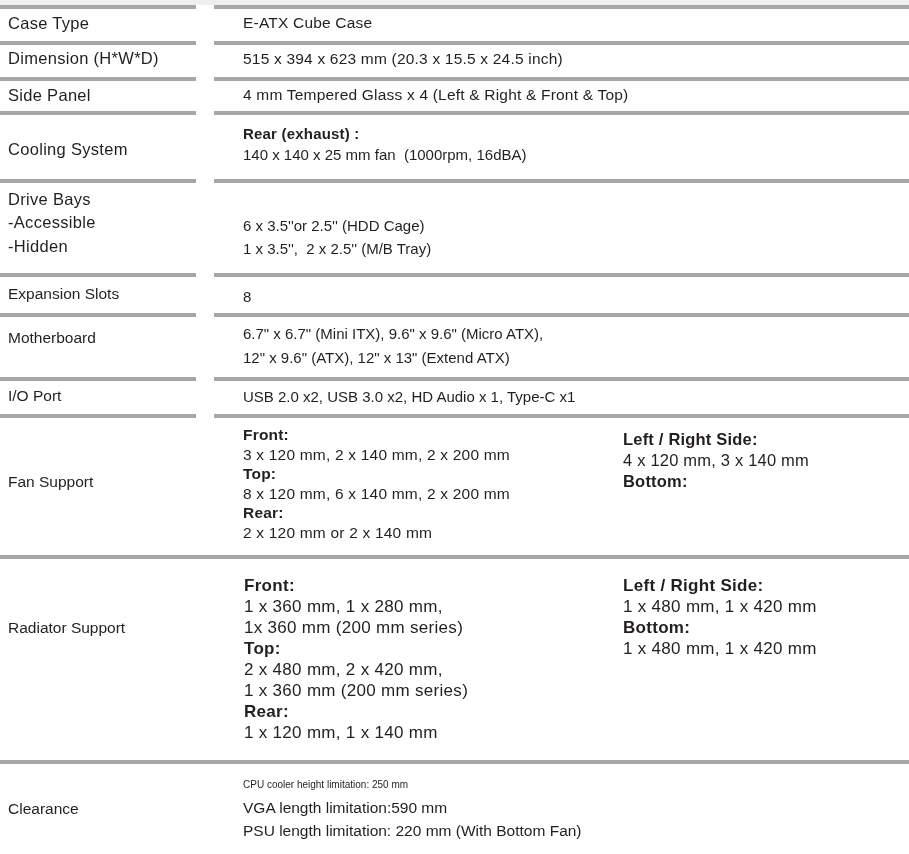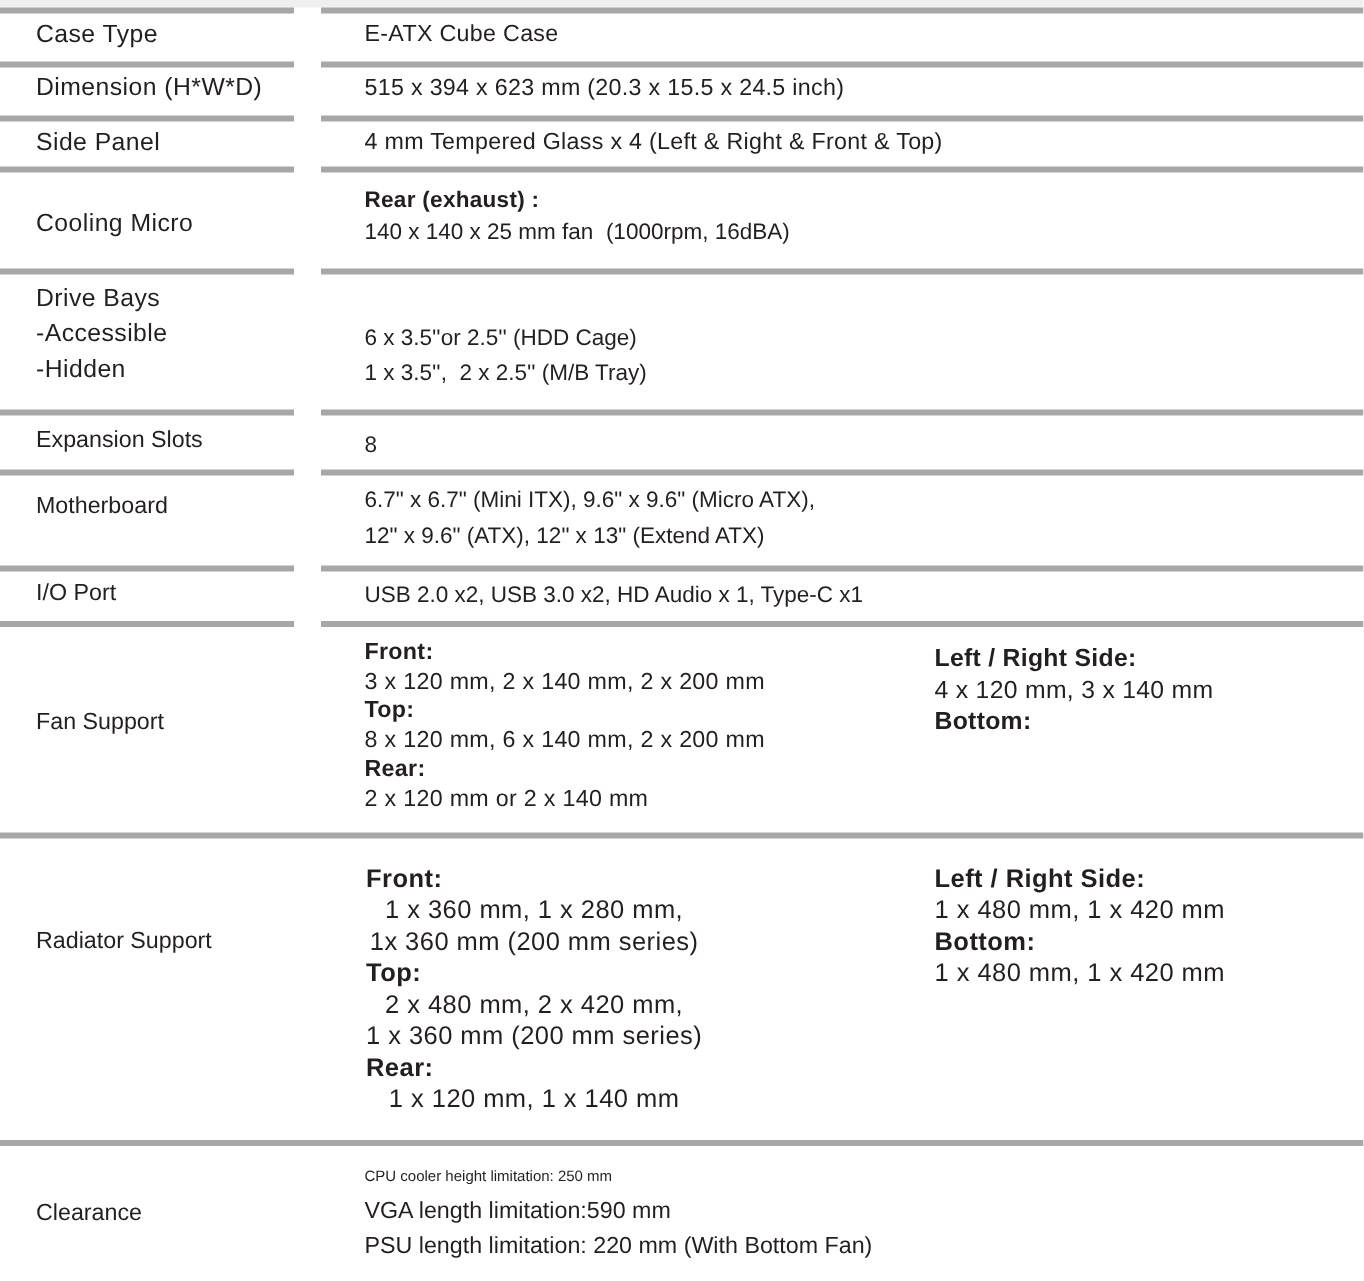--- a/index.html
+++ b/index.html
@@ -8,32 +8,32 @@
     font-family: "Liberation Sans", "DejaVu Sans", sans-serif;
     color: #231f20;
   }
   .topband { position: absolute; left: 0; top: 0; width: 909px; height: 5px; background: #efefef; }
   .line { position: absolute; height: 4px; background: #a7a7a7; }
   .line.l { left: 0; width: 196px; }
   .line.r { left: 214px; width: 695px; }
   .line.f { left: 0; width: 909px; }
   .label {
     position: absolute; left: 8px; font-size: 16.5px; letter-spacing: 0.3px;
-    line-height: 23px; white-space: pre; margin-left: 16px;
+    line-height: 23px; white-space: pre;
   }
   .val {
     position: absolute; font-size: 15.5px; letter-spacing: 0.2px; line-height: 22px; white-space: pre; text-align: center;
   }
   .b { font-weight: bold; }
   .blk { position: absolute; font-size: 16.5px; line-height: 21px; letter-spacing: 0.2px; }
   .blk .h { font-weight: bold; display: block; }
   .blk .t { display: block; }
   .blk2 { position: absolute; font-size: 17px; line-height: 21px; letter-spacing: 0.3px; }
   .blk2 .h { font-weight: bold; display: block; }
-  .blk2 .t { display: block; text-align: center; }
+  .blk2 .t { display: block; }
 </style>
 </head>
 <body>
 
 <div class="topband"></div>
 
 <div class="line l" style="top:5px"></div>
 <div class="line r" style="top:5px"></div>
 <div class="line l" style="top:41px"></div>
 <div class="line r" style="top:41px"></div>
@@ -56,21 +56,21 @@
 
 <div class="label" style="top:12px">Case Type</div>
 <div class="val" style="left:243px;top:12px">E-ATX Cube Case</div>
 
 <div class="label" style="top:47px">Dimension (H*W*D)</div>
 <div class="val" style="left:243px;top:48px">515 x 394 x 623 mm (20.3 x 15.5 x 24.5 inch)</div>
 
 <div class="label" style="top:84px">Side Panel</div>
 <div class="val" style="left:243px;top:84px">4 mm Tempered Glass x 4 (Left &amp; Right &amp; Front &amp; Top)</div>
 
-<div class="label" style="top:138px">Cooling Micro</div>
+<div class="label" style="top:138px">Cooling System</div>
 <div class="val b" style="left:243px;top:123px;font-size:15px">Rear (exhaust) :</div>
 <div class="val" style="left:243px;top:144px;font-size:15px;letter-spacing:0">140 x 140 x 25 mm fan  (1000rpm, 16dBA)</div>
 
 <div class="label" style="top:188px">Drive Bays</div>
 <div class="label" style="top:211px">-Accessible</div>
 <div class="label" style="top:235px">-Hidden</div>
 <div class="val" style="left:243px;top:215px;font-size:15px;letter-spacing:0">6 x 3.5''or 2.5'' (HDD Cage)</div>
 <div class="val" style="left:243px;top:238px;font-size:15px;letter-spacing:0">1 x 3.5'',  2 x 2.5'' (M/B Tray)</div>
 
 <div class="label" style="top:282px;font-size:15.5px;letter-spacing:0">Expansion Slots</div>

